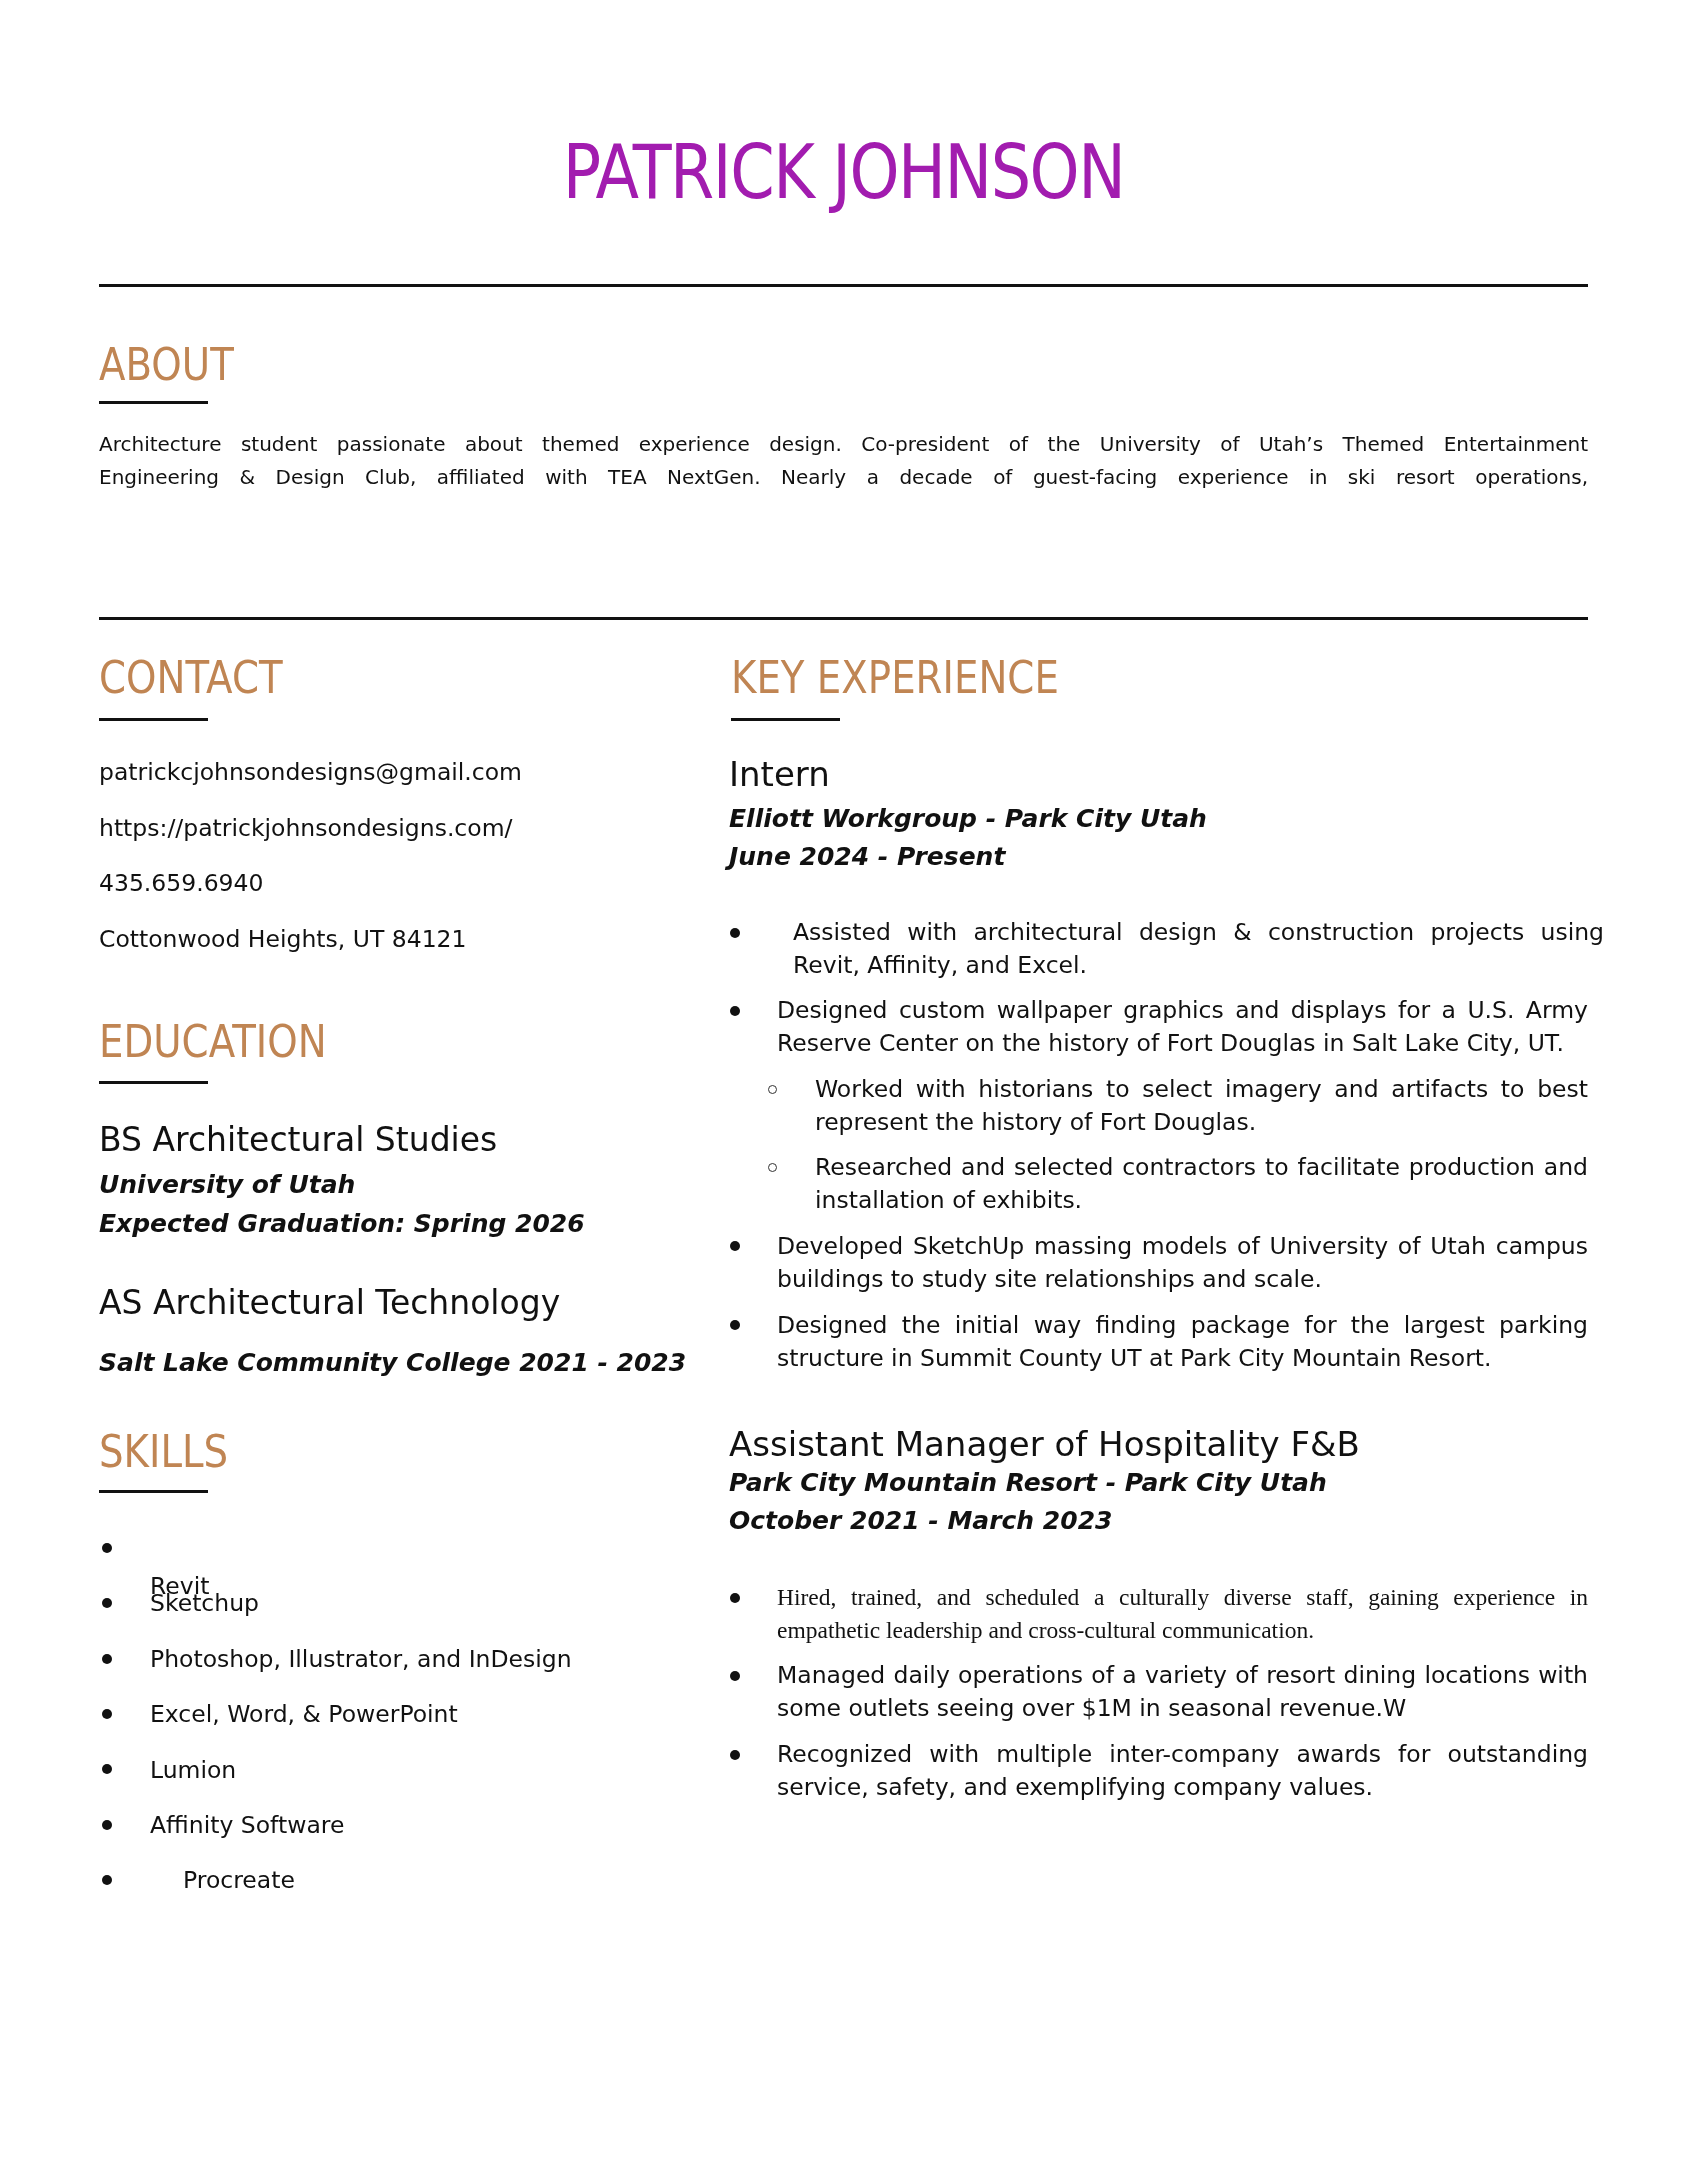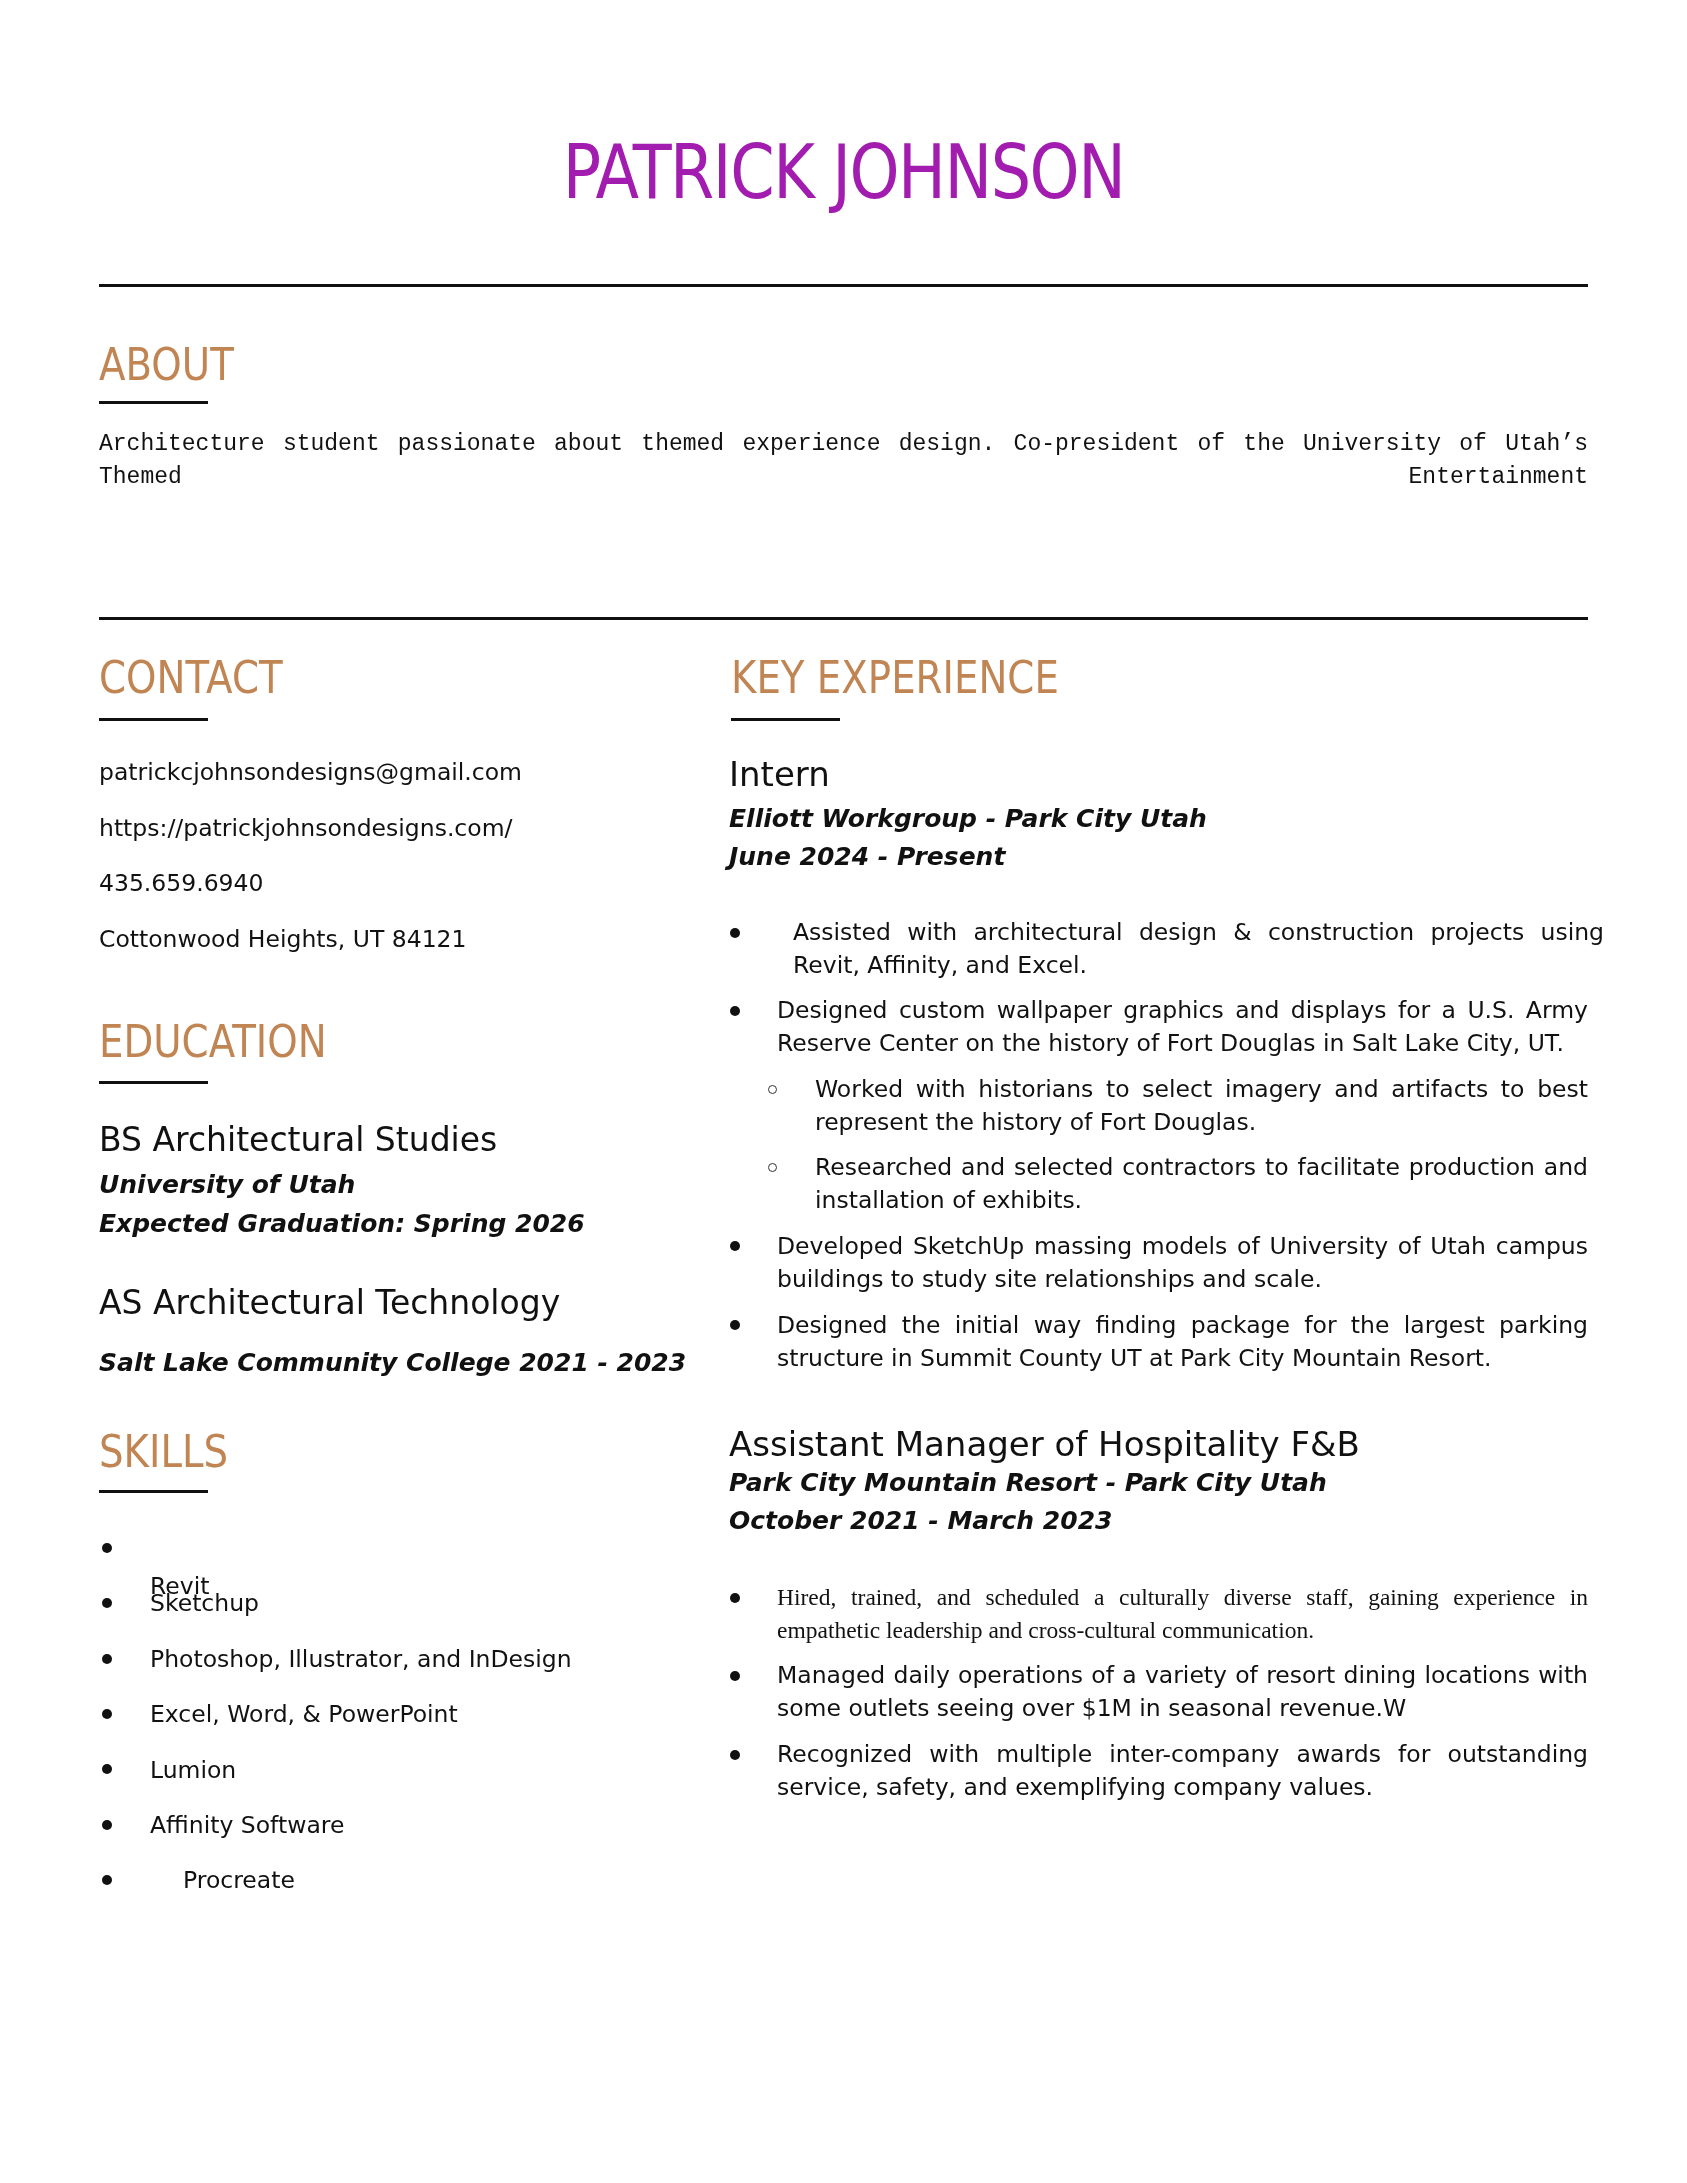--- a/index.html
+++ b/index.html
@@ -8,22 +8,22 @@
   .abs { position: absolute; }
   .name { left: 0; width: 1687px; top: 126px; text-align: center;
           font-family: "DejaVu Sans", sans-serif; font-size: 74px; line-height: 92px;
           color: #a21caf; letter-spacing: -1.7px; }
   .name span { display: inline-block; transform: scaleX(0.86); transform-origin: center; }
   .rule { left: 99px; width: 1489px; height: 2.5px; background: #111111; }
   .sec-h { font-family: "DejaVu Sans", sans-serif; font-size: 44px; line-height: 50px;
            color: #C08553; white-space: nowrap; }
   .sec-h span { display: inline-block; transform: scaleX(0.88); transform-origin: left center; }
   .sec-ul { width: 109px; height: 2.5px; background: #111111; }
-  .about-body { left: 99px; width: 1489px; top: 428px; font-size: 23px; line-height: 33px;
-                text-align: justify; text-align-last: left; font-family: Liberation Mono, monospace; }
+  .about-body { left: 99px; width: 1489px; top: 428px; font-size: 20px; line-height: 33px;
+                text-align: justify; text-align-last: left; }
   .about-body span { display: block; }
   .body-txt { font-size: 23.5px; line-height: 34px; white-space: nowrap; }
   .edu-title { font-size: 33px; line-height: 40px; font-weight: 500; white-space: nowrap; }
   .job-title { font-size: 34px; line-height: 40px; white-space: nowrap; }
   .ital { font-style: italic; font-size: 25px; line-height: 34px; white-space: nowrap; font-weight: bold; }
   .skill-dot { width: 10px; height: 10px; border-radius: 50%; background: #111111; }
   .skill-txt { font-size: 23.5px; line-height: 34px; white-space: nowrap; }
   .exp-dot { width: 10px; height: 10px; border-radius: 50%; background: #111111; }
   .exp-ring { width: 9.2px; height: 9.2px; border-radius: 50%; border: 1.3px solid #333333; box-sizing: border-box; }
   .exp-txt { font-size: 23.5px; line-height: 33px; text-align: justify; text-align-last: left; }
@@ -31,20 +31,21 @@
 </head>
 <body>
 
 <div class="abs name"><span>PATRICK JOHNSON</span></div>
 <div class="abs rule" style="top:284px"></div>
 
 <div class="abs sec-h" style="left:99px; top:340px"><span>ABOUT</span></div>
 <div class="abs sec-ul" style="left:99px; top:401px"></div>
 <div class="abs about-body">
   <span style="text-align-last: justify;">Architecture student passionate about themed experience design. Co-president of the University of Utah’s Themed Entertainment</span>
+  <span style="text-align-last: justify;">Engineering &amp; Design Club, affiliated with TEA NextGen. Nearly a decade of guest-facing experience in ski resort operations,</span>
 </div>
 <div class="abs rule" style="top:617px"></div>
 
 <div class="abs sec-h" style="left:99px; top:653px"><span>CONTACT</span></div>
 <div class="abs sec-ul" style="left:99px; top:718px"></div>
 <div class="abs body-txt" style="left:99px; top:755px">patrickcjohnsondesigns@gmail.com</div>
 <div class="abs body-txt" style="left:99px; top:811px">https://patrickjohnsondesigns.com/</div>
 <div class="abs body-txt" style="left:99px; top:866px">435.659.6940</div>
 <div class="abs body-txt" style="left:99px; top:922px">Cottonwood Heights, UT 84121</div>
 

